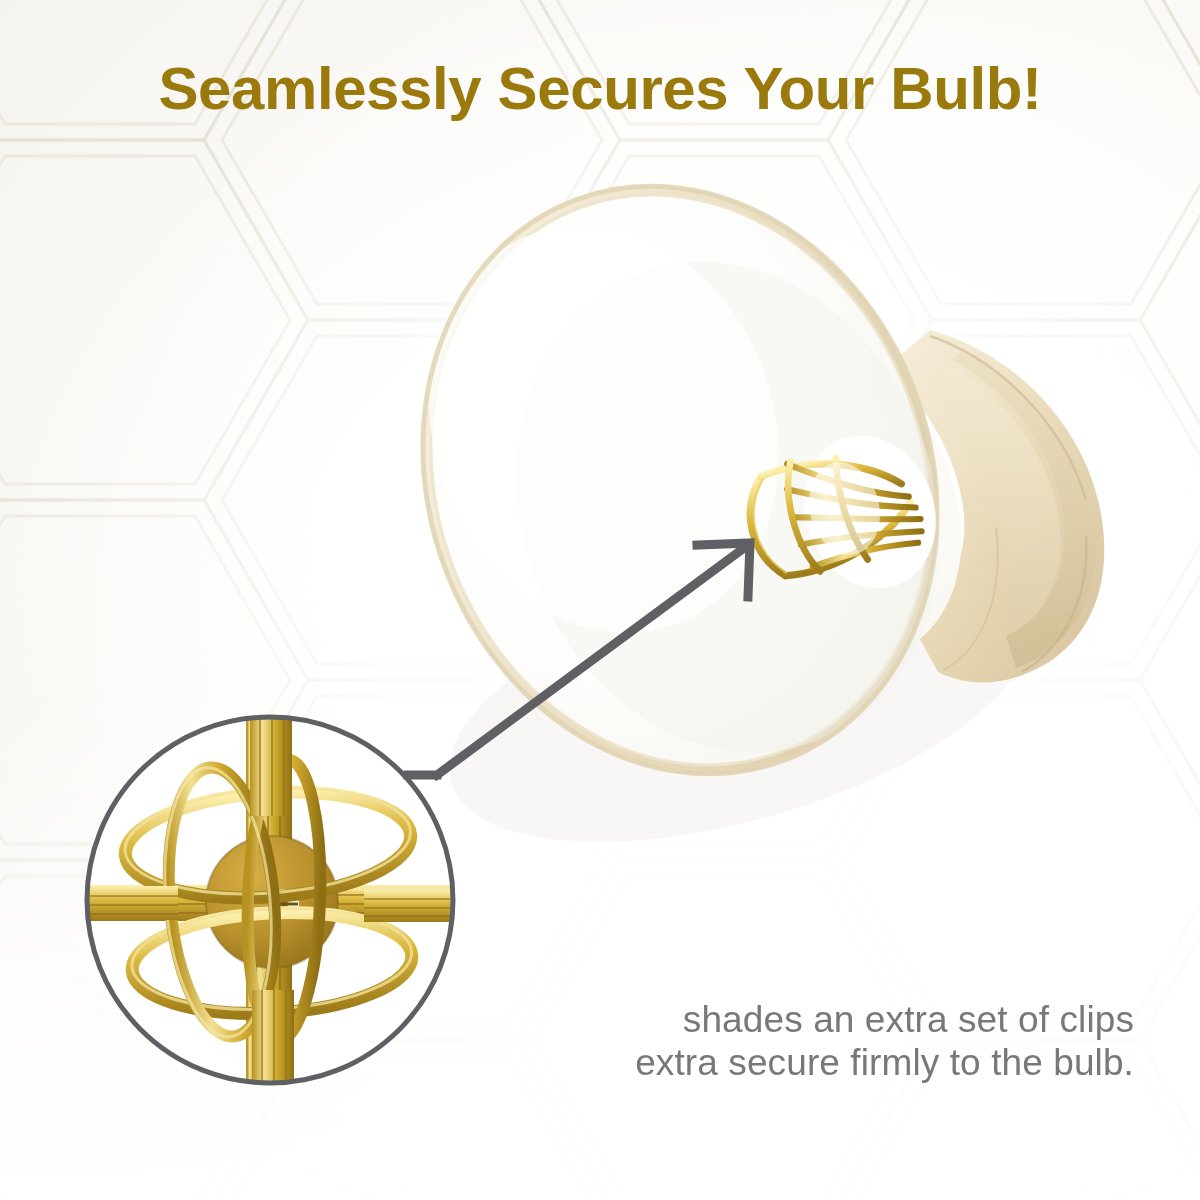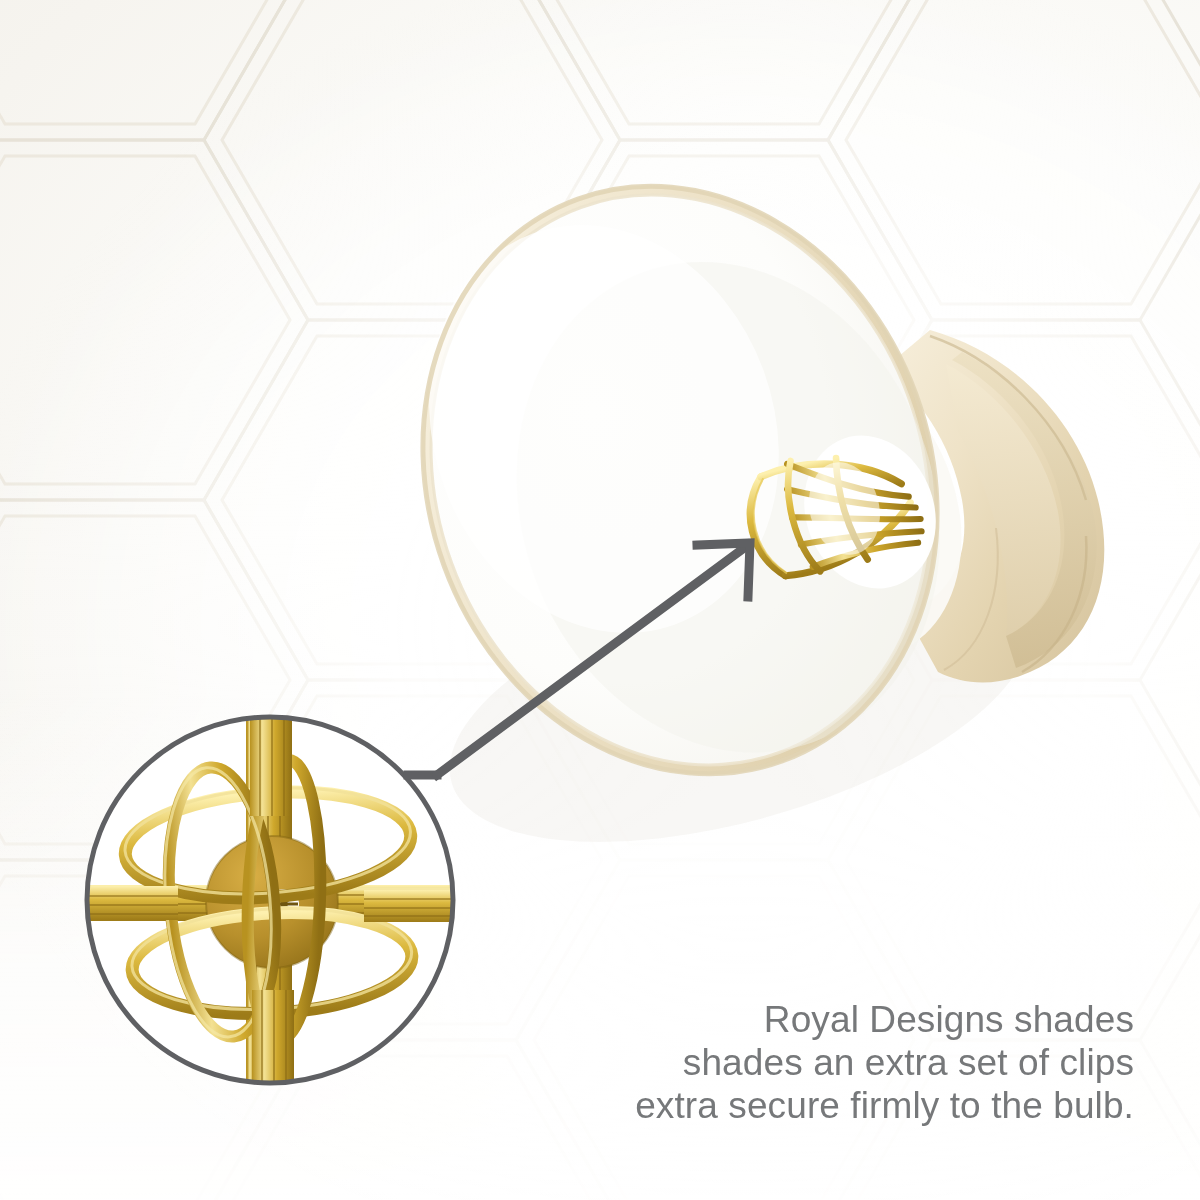--- a/index.html
+++ b/index.html
@@ -332,20 +332,20 @@
       <circle cx="270" cy="900" r="183" fill="none" stroke="#5f6063" stroke-width="5"></circle>
 
       <g stroke="#5f6063" stroke-width="9" fill="none" stroke-linecap="square" stroke-linejoin="miter">
         <path d="M 408 775 L 437 775"></path>
         <path d="M 437 775 L 748 545"></path>
         <path d="M 697 545 L 750 543 L 748 597"></path>
       </g>
     </g>
   </svg>
 
+  <div class="headline">Seamlessly Secures Your Bulb!</div>
 
   <div class="caption">
-    <span class="ln">Royal Designs shades</span>
     <span class="ln">shades an extra set of clips</span>
     <span class="ln">extra secure firmly to the bulb.</span>
   </div>
 
 </div>
 
 </body></html>

